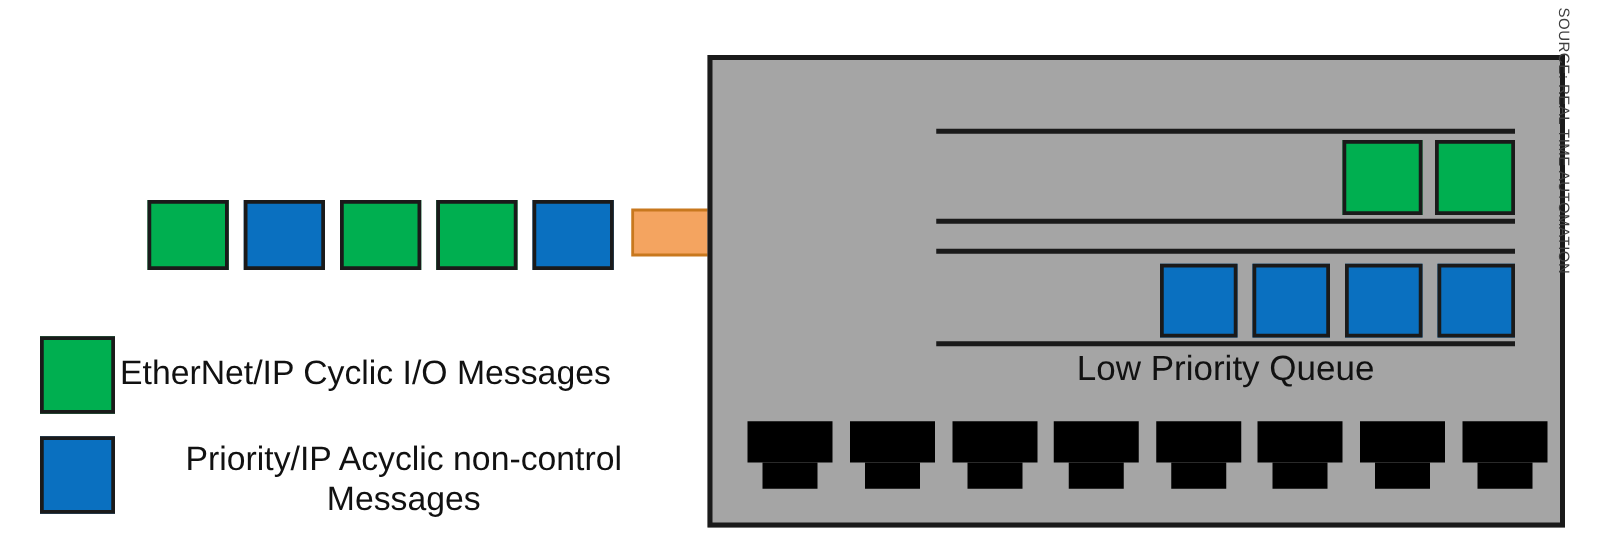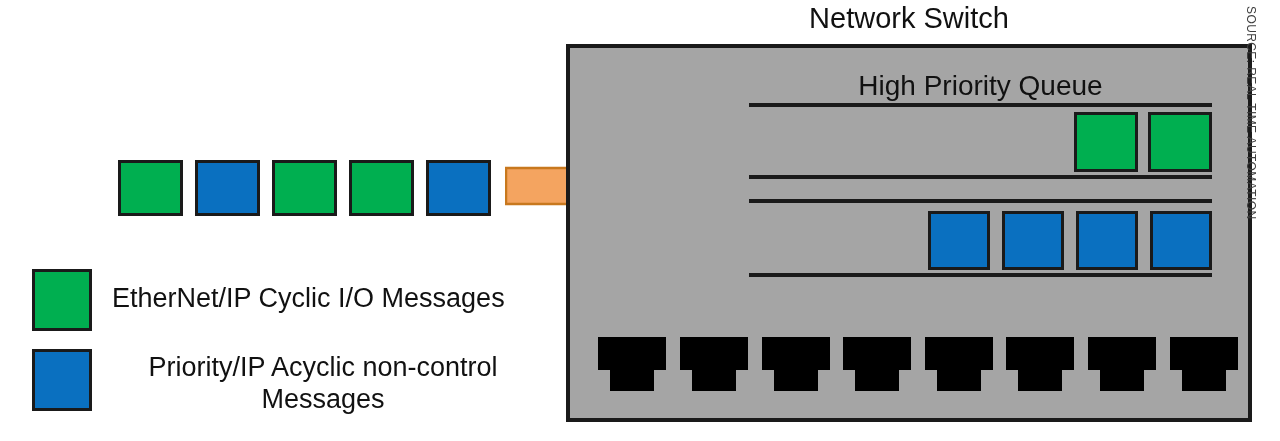--- a/index.html
+++ b/index.html
@@ -142,21 +142,21 @@
   #legend-swatch-cyclic  { left: 32px; top: 269px; }
   #legend-swatch-acyclic { left: 32px; top: 349px; }
 
   .legend-text {
     position: absolute;
     font-size: 27px;
     color: #111;
     line-height: 1.18;
   }
   #legend-label-cyclic {
-    left: 112px;
+    left: 96px;
     top: 283px;
     width: 450px;
     text-align: left;
   }
   #legend-label-acyclic {
     left: 104px;
     top: 352px;
     width: 438px;
     text-align: center;
   }
@@ -187,28 +187,27 @@
       <div class="packet green" style="left: 349px;"></div>
       <div class="packet blue" style="left: 426px;"></div>
     </div>
 
   <svg id="flow-arrow" viewBox="0 0 148 84">
     <polygon points="1,24 104,24 104,3 146,42 104,81 104,60 1,60" fill="#F4A460" stroke="#C8781E" stroke-width="2.5" stroke-linejoin="miter"></polygon>
   </svg>
 
   <div id="switch-body"></div>
 
-  <div id="switch-title">Network Switch</div>
 
   <div class="queue-rail" id="rail-hp-top"></div>
   <div class="queue-rail" id="rail-hp-bottom"></div>
   <div class="queue-rail" id="rail-lp-top"></div>
   <div class="queue-rail" id="rail-lp-bottom"></div>
 
-  <div class="queue-label" id="high-priority-queue-label">High Priority Queue</div>
+  <div class="queue-label" id="low-priority-queue-label">Low Priority Queue</div>
 
   <div id="high-priority-packets" class="abs">
       <div class="packet green" style="left: 1074px;"></div>
       <div class="packet green" style="left: 1148px;"></div>
     </div>
   <div id="low-priority-packets" class="abs">
       <div class="packet blue" style="left: 928px;"></div>
       <div class="packet blue" style="left: 1002px;"></div>
       <div class="packet blue" style="left: 1076px;"></div>
       <div class="packet blue" style="left: 1150px;"></div>

